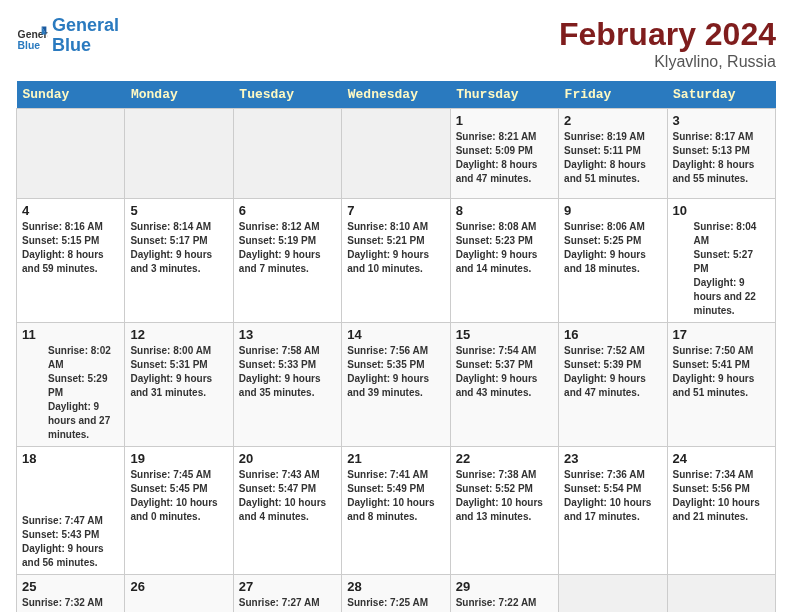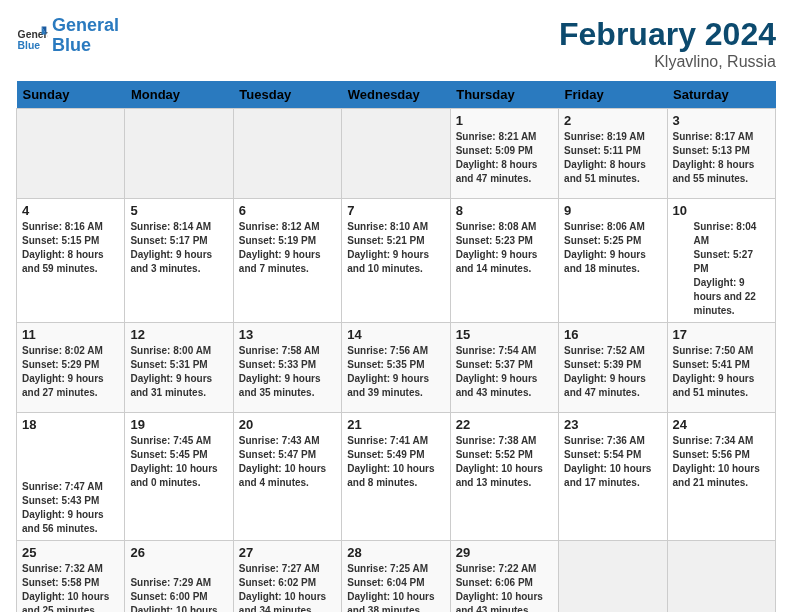--- a/index.html
+++ b/index.html
@@ -33,38 +33,39 @@
     .logo-icon {
       width: 32px;
       height: 32px;
     }
     .title-block {
       text-align: right;
     }
     .month-year {
       font-size: 32px;
       font-weight: bold;
-      color: #0c4a6e;
+      color: #7f1d1d;
     }
     .location {
       font-size: 16px;
       color: #555;
     }
     table {
       width: 100%;
       border-collapse: collapse;
       font-size: 11px;
     }
     thead tr th {
       background-color: #2a7abf;
-      color: #000000;
+      color: #fef9c3;
       text-align: left;
       padding: 6px 6px;
       font-size: 13px;
       font-weight: bold;
+      font-family: Liberation Mono, monospace;
     }
     tbody tr td {
       border: 1px solid #ccc;
       vertical-align: top;
       padding: 4px 5px;
       width: 108px;
       min-height: 80px;
       height: 90px;
     }
     tbody tr:nth-child(odd) {
@@ -189,21 +190,21 @@
         <td>
           <div class="day-num">10</div>
           <div class="day-info" style="white-space: pre-line; margin-left: 21px;">Sunrise: 8:04 AM
 Sunset: 5:27 PM
 Daylight: 9 hours and 22 minutes.</div>
         </td>
       </tr>
       <tr>
         <td>
           <div class="day-num">11</div>
-          <div class="day-info" style="white-space: pre-line;">Sunrise: 8:02 AM
+          <div class="day-info" style="white-space: pre-line; margin-left: 26px;">Sunrise: 8:02 AM
 Sunset: 5:29 PM
 Daylight: 9 hours and 27 minutes.</div>
         </td>
         <td>
           <div class="day-num">12</div>
           <div class="day-info" style="white-space: pre-line;">Sunrise: 8:00 AM
 Sunset: 5:31 PM
 Daylight: 9 hours and 31 minutes.</div>
         </td>
         <td>

